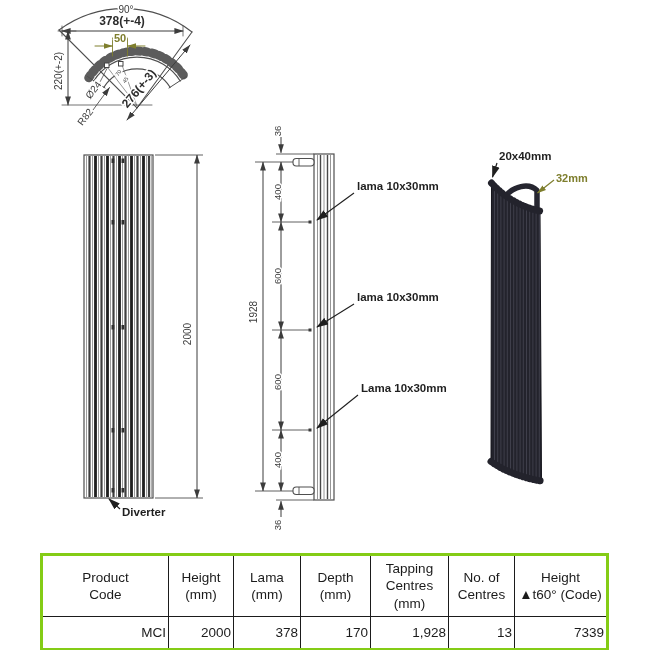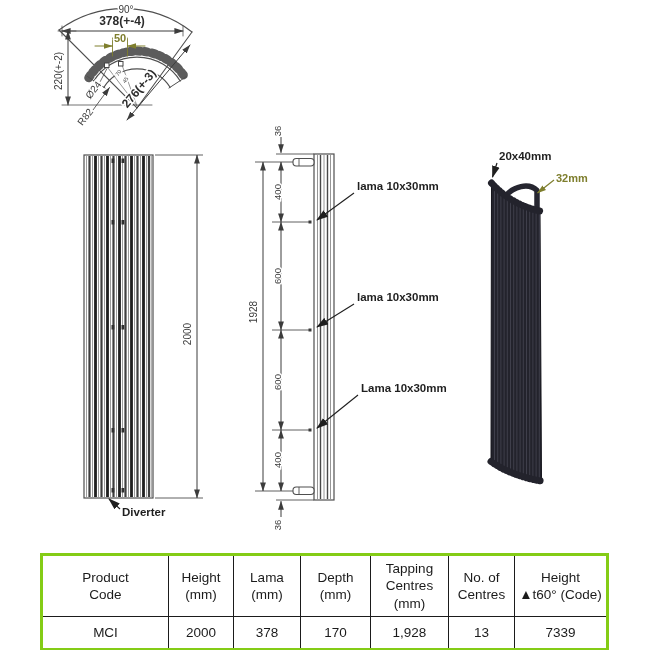--- a/index.html
+++ b/index.html
@@ -18,21 +18,21 @@
   .halo{paint-order:stroke;stroke:#ffffff;stroke-width:3px;}
   .spec-table{
     position:absolute;left:40px;top:553px;border-collapse:collapse;table-layout:fixed;
     border:3px solid #84cc16;
   }
   .spec-table th,.spec-table td{
     border:1.6px solid #1b1b1b;text-align:center;vertical-align:middle;
     color:#1b1b1b;font-size:13.5px;font-weight:normal;padding:0 2px;background:#fff;
   }
   .spec-table th{height:60px;line-height:1.27;}
-  .spec-table td{height:31px;}
+  .spec-table td{height:31px;text-align:right;}
 </style>
 </head>
 <body>
 
 <svg class="stage" width="650" height="553" viewBox="0 0 650 553">
   <defs>
     <marker id="ar" markerUnits="userSpaceOnUse" markerWidth="9" markerHeight="7" refX="8.6" refY="3.5" orient="auto-start-reverse">
       <path d="M0,0.6 L9,3.5 L0,6.4 Z" fill="#3c3c3c"></path>
     </marker>
     <marker id="arb" markerUnits="userSpaceOnUse" markerWidth="12" markerHeight="9" refX="11" refY="4.5" orient="auto-start-reverse">

